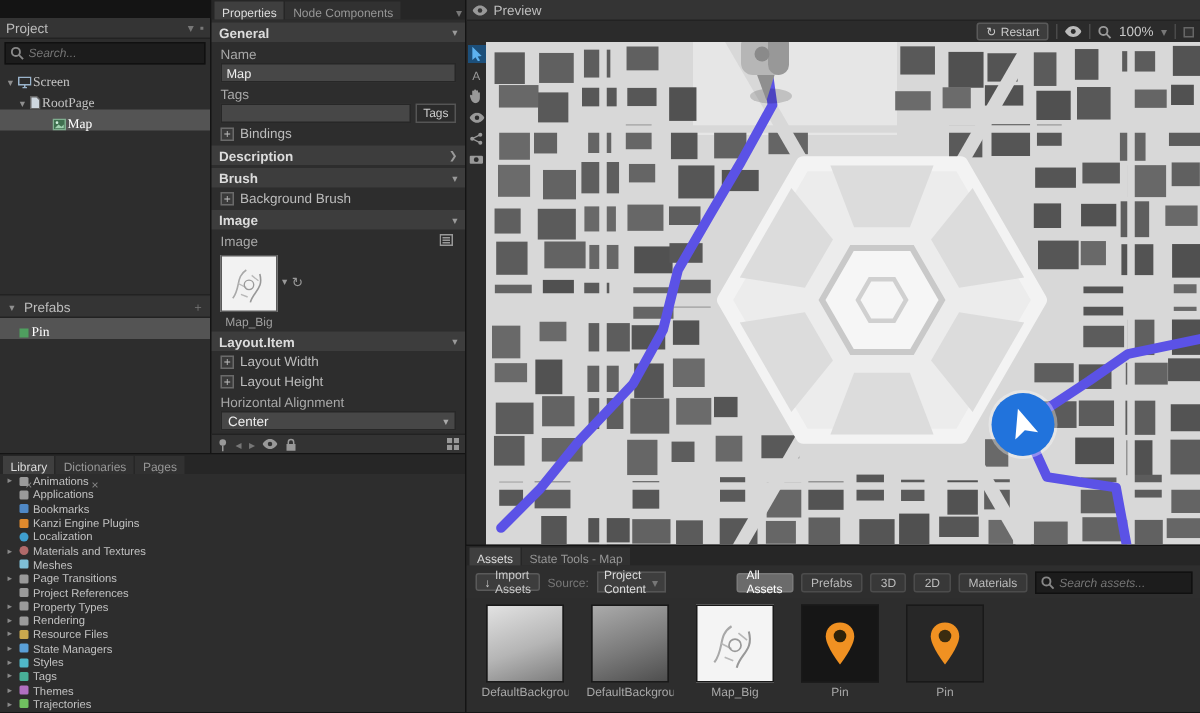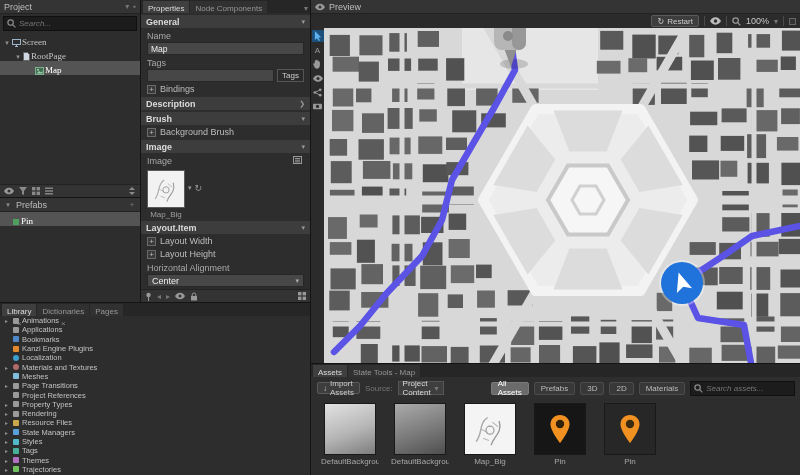--- a/index.html
+++ b/index.html
@@ -66,21 +66,21 @@
   .t-pin2{background:#272727;}
   .alabel{font-size:8px;color:#a8a8a8;max-width:58px;overflow:hidden;white-space:nowrap;}
   .flex1{flex:1;}
   .ghost{color:#777;font-size:8px;}
 </style>
 </head>
 <body>
 
 <div id="app">
 
-  <div class="panel" style="left:0;top:0;width:140px;height:197px;">
+  <div class="panel" style="left:0;top:12px;width:140px;height:197px;">
     <div class="phead">
       <span>Project</span>
       <span class="sp">
         <span>▾</span>
         <span>▪</span>
       </span>
     </div>
     <div class="search">
       <svg width="9" height="9" viewBox="0 0 10 10">
           <circle cx="4" cy="4" r="3" fill="none" stroke="#888" stroke-width="1.4"></circle>
@@ -91,21 +91,21 @@
     <div>
       <div class="trow">
         <span class="arw">▾</span>
         <svg width="9" height="8" viewBox="0 0 9 8">
             <rect x="0.5" y="0.5" width="8" height="5" fill="none" stroke="#9ab4cc"></rect>
             <line x1="4.5" y1="5.5" x2="4.5" y2="7" stroke="#9ab4cc"></line>
             <line x1="3" y1="7.5" x2="6" y2="7.5" stroke="#9ab4cc"></line>
           </svg>
         <span>Screen</span>
       </div>
-      <div class="trow" style="padding-left:14px;">
+      <div class="trow" style="padding-left:0;margin-left:11px;">
         <span class="arw">▾</span>
         <svg width="7" height="9" viewBox="0 0 7 9">
             <path d="M0.5 0.5h4L6.5 2.5v6h-6z" fill="#cfd8e0" stroke="#666"></path>
           </svg>
         <span>RootPage</span>
       </div>
       <div class="trow sel" style="padding-left:26px;">
         <span class="arw"></span>
         <svg width="9" height="8" viewBox="0 0 9 8">
             <rect x="0.5" y="0.5" width="8" height="7" fill="#3f6f4f" stroke="#7fae8f"></rect>

